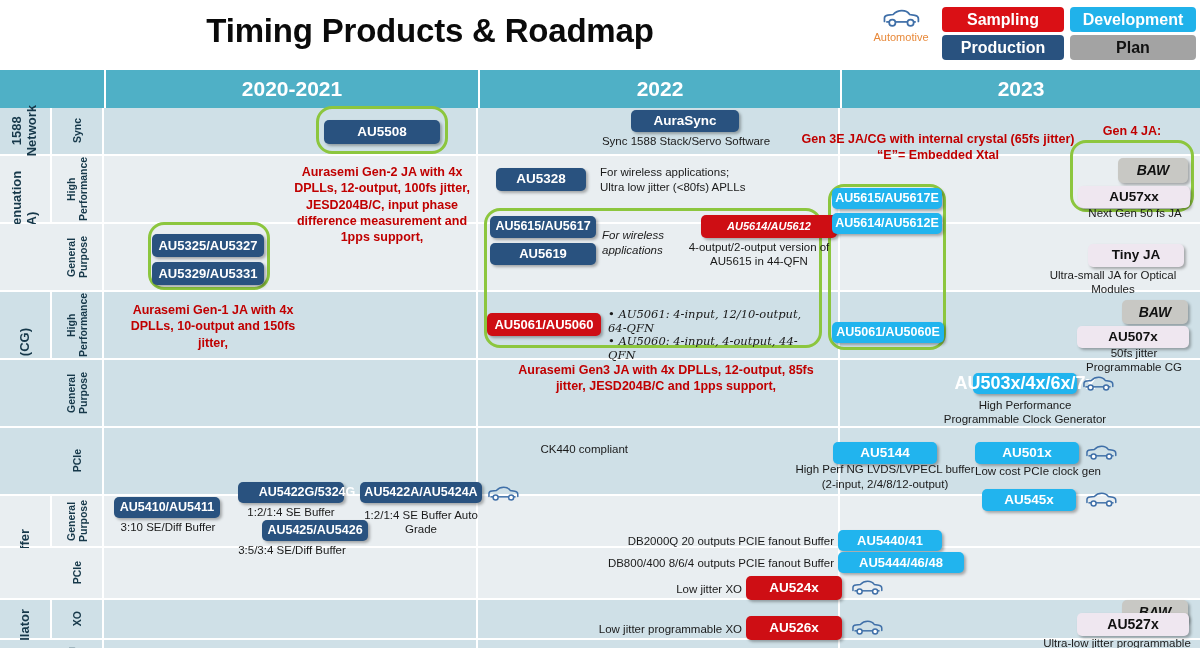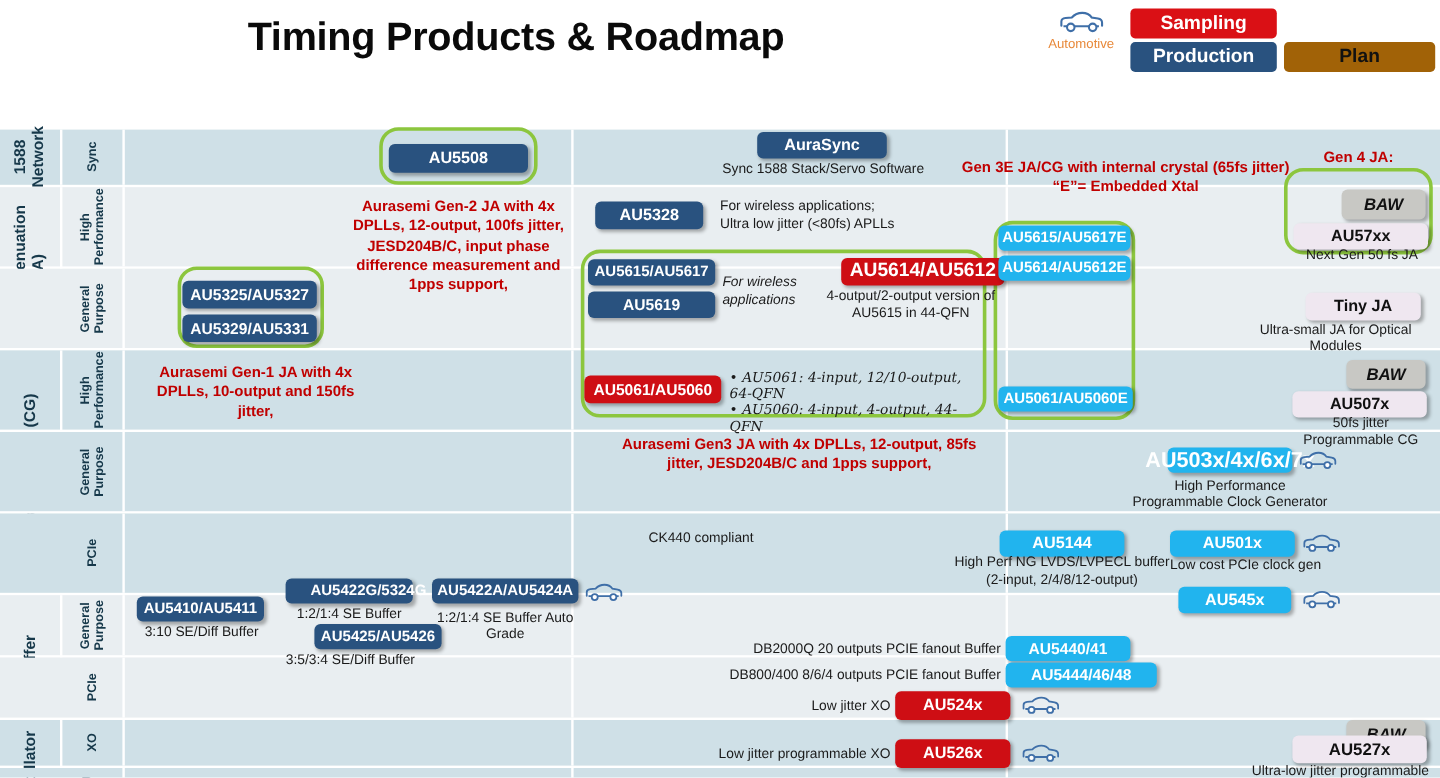--- a/index.html
+++ b/index.html
@@ -18,21 +18,21 @@
   .auto-legend{position:absolute;left:0;top:4px;width:70px;text-align:center;}
   .auto-legend .lbl{font-size:11px;color:#E8893A;margin-top:-1px;}
   .lgbtn{
     position:absolute;height:25px;border-radius:4px;
     display:flex;align-items:center;justify-content:center;
     font-size:16px;font-weight:bold;
   }
   #lg-sampling{left:76px;top:3px;width:122px;background:#DA1015;color:#fff;}
   #lg-production{left:76px;top:31px;width:122px;background:#29527F;color:#fff;}
   #lg-development{left:204px;top:3px;width:126px;background:#20B2EA;color:#fff;}
-  #lg-plan{left:204px;top:31px;width:126px;background:#a16207;color:#111;}
+  #lg-plan{left:204px;top:31px;width:126px;background:#a3a3a3;color:#111;}
 
   
   #grid{position:absolute;left:0;top:70px;width:1200px;height:578px;}
   #hdrrow{position:absolute;left:0;top:0;width:1200px;height:38px;background:#4FB0C6;}
   .hdrcell{
     position:absolute;top:0;height:38px;color:#fff;
     font-size:21px;font-weight:bold;display:flex;align-items:center;justify-content:center;
     border-left:2px solid #ffffff;box-sizing:border-box;
   }
   #hc0{left:0;width:104px;border-left:none;}
@@ -104,25 +104,32 @@
         <path d="M4 15 L4 11 Q4 8 8 7.6 L14 7 Q18 2.6 24 2.6 Q30 2.6 33 7 L39 8 Q43 8.6 43 12 L43 15" fill="none" stroke="#3F6FA8" stroke-width="2" stroke-linecap="round"></path>
         <line x1="6" y1="15.5" x2="40" y2="15.5" stroke="#3F6FA8" stroke-width="2"></line>
         <circle cx="13" cy="16.5" r="3.6" fill="#fff" stroke="#3F6FA8" stroke-width="2"></circle>
         <circle cx="34" cy="16.5" r="3.6" fill="#fff" stroke="#3F6FA8" stroke-width="2"></circle>
       </svg>
     </div>
     <div class="lbl">Automotive</div>
   </div>
   <div class="lgbtn" id="lg-sampling">Sampling</div>
   <div class="lgbtn" id="lg-production">Production</div>
+  <div class="lgbtn" id="lg-development">Development</div>
   <div class="lgbtn" id="lg-plan">Plan</div>
 </div>
 
 <div id="grid">
 
+  <div id="hdrrow">
+    <div class="hdrcell" id="hc0"></div>
+    <div class="hdrcell" id="hc1">2020-2021</div>
+    <div class="hdrcell" id="hc2">2022</div>
+    <div class="hdrcell" id="hc3">2023</div>
+  </div>
 
   <div class="row rblue" style="top:38px;height:48px;">
     <div class="cat">
         <span>1588 Network</span>
       </div>
     <div class="sub">
         <span>Sync</span>
       </div>
     <div class="vdiv" style="left:476px;"></div>
       <div class="vdiv" style="left:838px;"></div>
@@ -228,21 +235,21 @@
 <div class="chip c-prod" style="left:152px;top:262px;width:112px;height:23px;font-size:13px;">AU5329/AU5331</div>
 <div class="red" style="left:130px;top:302px;width:166px;">Aurasemi Gen-1 JA with 4x DPLLs, 10-output and 150fs jitter,</div>
 
 <div class="chip c-prod" style="left:496px;top:168px;width:90px;height:23px;font-size:13.5px;">AU5328</div>
 <div class="capL" style="left:600px;top:165px;width:176px;white-space:pre-line;">For wireless applications;
 Ultra low jitter (&lt;80fs) APLLs</div>
 
 <div class="chip c-prod" style="left:490px;top:216px;width:106px;height:22px;font-size:12.5px;">AU5615/AU5617</div>
 <div class="chip c-prod" style="left:490px;top:243px;width:106px;height:22px;font-size:13px;">AU5619</div>
 <div class="capL" style="left:602px;top:228px;width:82px;font-style:italic;">For wireless applications</div>
-<div class="chip c-samp" style="left:701px;top:215px;width:136px;height:23px;font-size:16px;">AU5614/AU5612</div>
+<div class="chip c-samp" style="left:701px;top:215px;width:136px;height:23px;font-size:11px;font-style:italic;">AU5614/AU5612</div>
 <div class="cap" style="left:688px;top:240px;width:142px;">4-output/2-output version of AU5615 in 44-QFN</div>
 
 <div class="chip c-samp" style="left:487px;top:313px;width:114px;height:23px;font-size:13px;">AU5061/AU5060</div>
 <div class="bullets" style="left:608px;top:308px;width:212px;white-space:pre-line;">• AU5061: 4-input, 12/10-output, 64-QFN
 • AU5060: 4-input, 4-output, 44-QFN</div>
 <div class="red" style="left:506px;top:362px;width:320px;">Aurasemi Gen3 JA with 4x DPLLs, 12-output, 85fs jitter, JESD204B/C and 1pps support,</div>
 
 <div class="red" style="left:800px;top:131px;width:276px;white-space:pre-line;">Gen 3E JA/CG with internal crystal (65fs jitter)
 “E”= Embedded Xtal</div>
 <div class="chip c-dev" style="left:832px;top:188px;width:110px;height:21px;font-size:12.5px;">AU5615/AU5617E</div>

